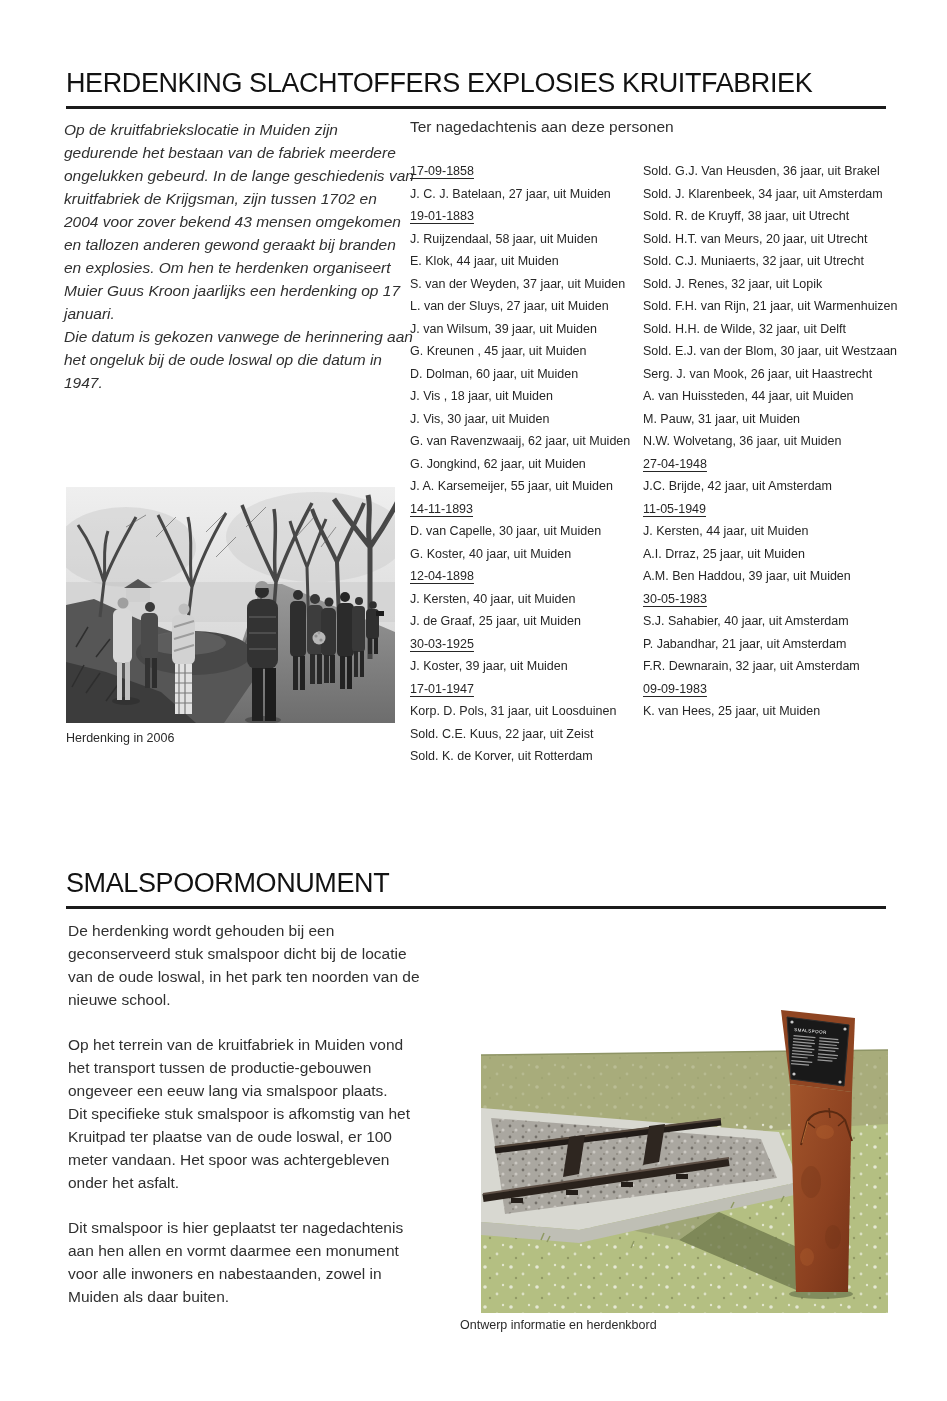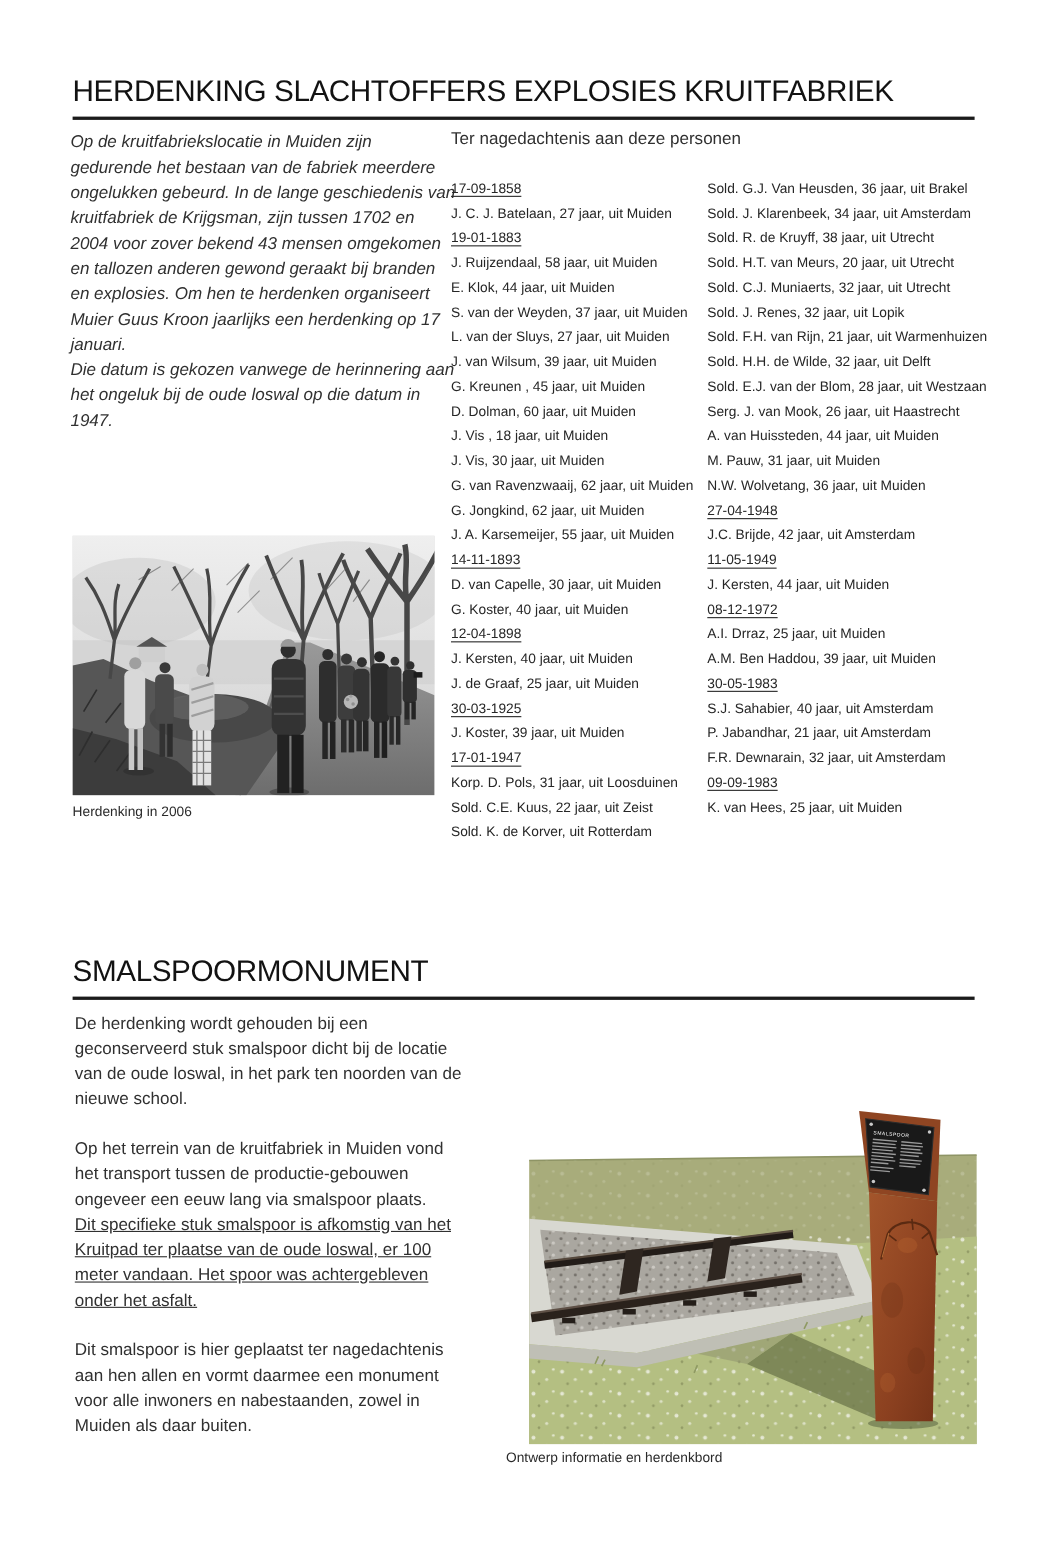--- a/index.html
+++ b/index.html
@@ -76,30 +76,29 @@
     </div>
   <div class="abs victims c2">
       <div class="victim-line">Sold.  G.J. Van Heusden, 36 jaar, uit Brakel</div>
       <div class="victim-line">Sold. J.  Klarenbeek, 34 jaar, uit Amsterdam</div>
       <div class="victim-line">Sold. R. de Kruyff, 38 jaar, uit Utrecht</div>
       <div class="victim-line">Sold. H.T. van Meurs, 20 jaar, uit Utrecht</div>
       <div class="victim-line">Sold. C.J. Muniaerts, 32 jaar, uit Utrecht</div>
       <div class="victim-line">Sold. J. Renes, 32 jaar, uit Lopik</div>
       <div class="victim-line">Sold. F.H. van Rijn, 21 jaar, uit Warmenhuizen</div>
       <div class="victim-line">Sold. H.H. de Wilde, 32 jaar, uit Delft</div>
-      <div class="victim-line">Sold. E.J. van der Blom, 28 jaar, uit Westzaan</div>
+      <div class="victim-line">Sold. E.J. van der Blom, 30 jaar, uit Westzaan</div>
       <div class="victim-line">Serg. J. van Mook, 26 jaar, uit Haastrecht</div>
       <div class="victim-line">A. van Huissteden, 44 jaar, uit Muiden</div>
       <div class="victim-line">M. Pauw, 31 jaar, uit Muiden</div>
       <div class="victim-line">N.W. Wolvetang, 36 jaar, uit Muiden</div>
       <div class="victim-line date-line">27-04-1948</div>
       <div class="victim-line">J.C. Brijde, 42 jaar, uit Amsterdam</div>
       <div class="victim-line date-line">11-05-1949</div>
       <div class="victim-line">J. Kersten, 44 jaar, uit Muiden</div>
-      <div class="victim-line date-line">08-12-1972</div>
       <div class="victim-line">A.I. Drraz, 25 jaar, uit Muiden</div>
       <div class="victim-line">A.M. Ben Haddou, 39 jaar, uit Muiden</div>
       <div class="victim-line date-line">30-05-1983</div>
       <div class="victim-line">S.J. Sahabier, 40 jaar, uit Amsterdam</div>
       <div class="victim-line">P. Jabandhar, 21 jaar, uit Amsterdam</div>
       <div class="victim-line">F.R. Dewnarain, 32 jaar, uit Amsterdam</div>
       <div class="victim-line date-line">09-09-1983</div>
       <div class="victim-line">K. van Hees, 25 jaar, uit Muiden</div>
     </div>
 
@@ -215,21 +214,21 @@
       </g>
     </svg>
   </div>
   <div class="abs caption cap1">Herdenking in 2006</div>
 
   <div class="abs h1 second">SMALSPOORMONUMENT</div>
 
   <div class="abs bodytext s2text">
       <div class="para" style="margin-bottom: 22px;">De herdenking wordt gehouden bij een geconserveerd stuk smalspoor dicht bij de locatie van de oude loswal, in het park ten noorden van de nieuwe school.</div>
       <div class="para">Op het terrein van de kruitfabriek in Muiden vond het transport tussen de productie-gebouwen ongeveer een eeuw lang via smalspoor plaats.</div>
-      <div class="para" style="margin-bottom: 22px; text-decoration: underline;">Dit specifieke stuk smalspoor is afkomstig van het Kruitpad ter plaatse van de oude loswal, er 100 meter vandaan. Het spoor was achtergebleven onder het asfalt.</div>
+      <div class="para" style="margin-bottom: 22px;">Dit specifieke stuk smalspoor is afkomstig van het Kruitpad ter plaatse van de oude loswal, er 100 meter vandaan. Het spoor was achtergebleven onder het asfalt.</div>
       <div class="para">Dit smalspoor is hier geplaatst ter nagedachtenis aan hen allen en vormt daarmee een monument voor alle inwoners en nabestaanden, zowel in Muiden als daar buiten.</div>
     </div>
 
   <div class="abs photo2">
     <svg width="407" height="311" viewBox="0 0 407 311">
       <defs>
         <linearGradient id="rust" x1="0" y1="0" x2="1" y2="1">
           <stop offset="0" stop-color="#a3552b"></stop>
             <stop offset="0.6" stop-color="#8c4120"></stop>
             <stop offset="1" stop-color="#753318"></stop>

